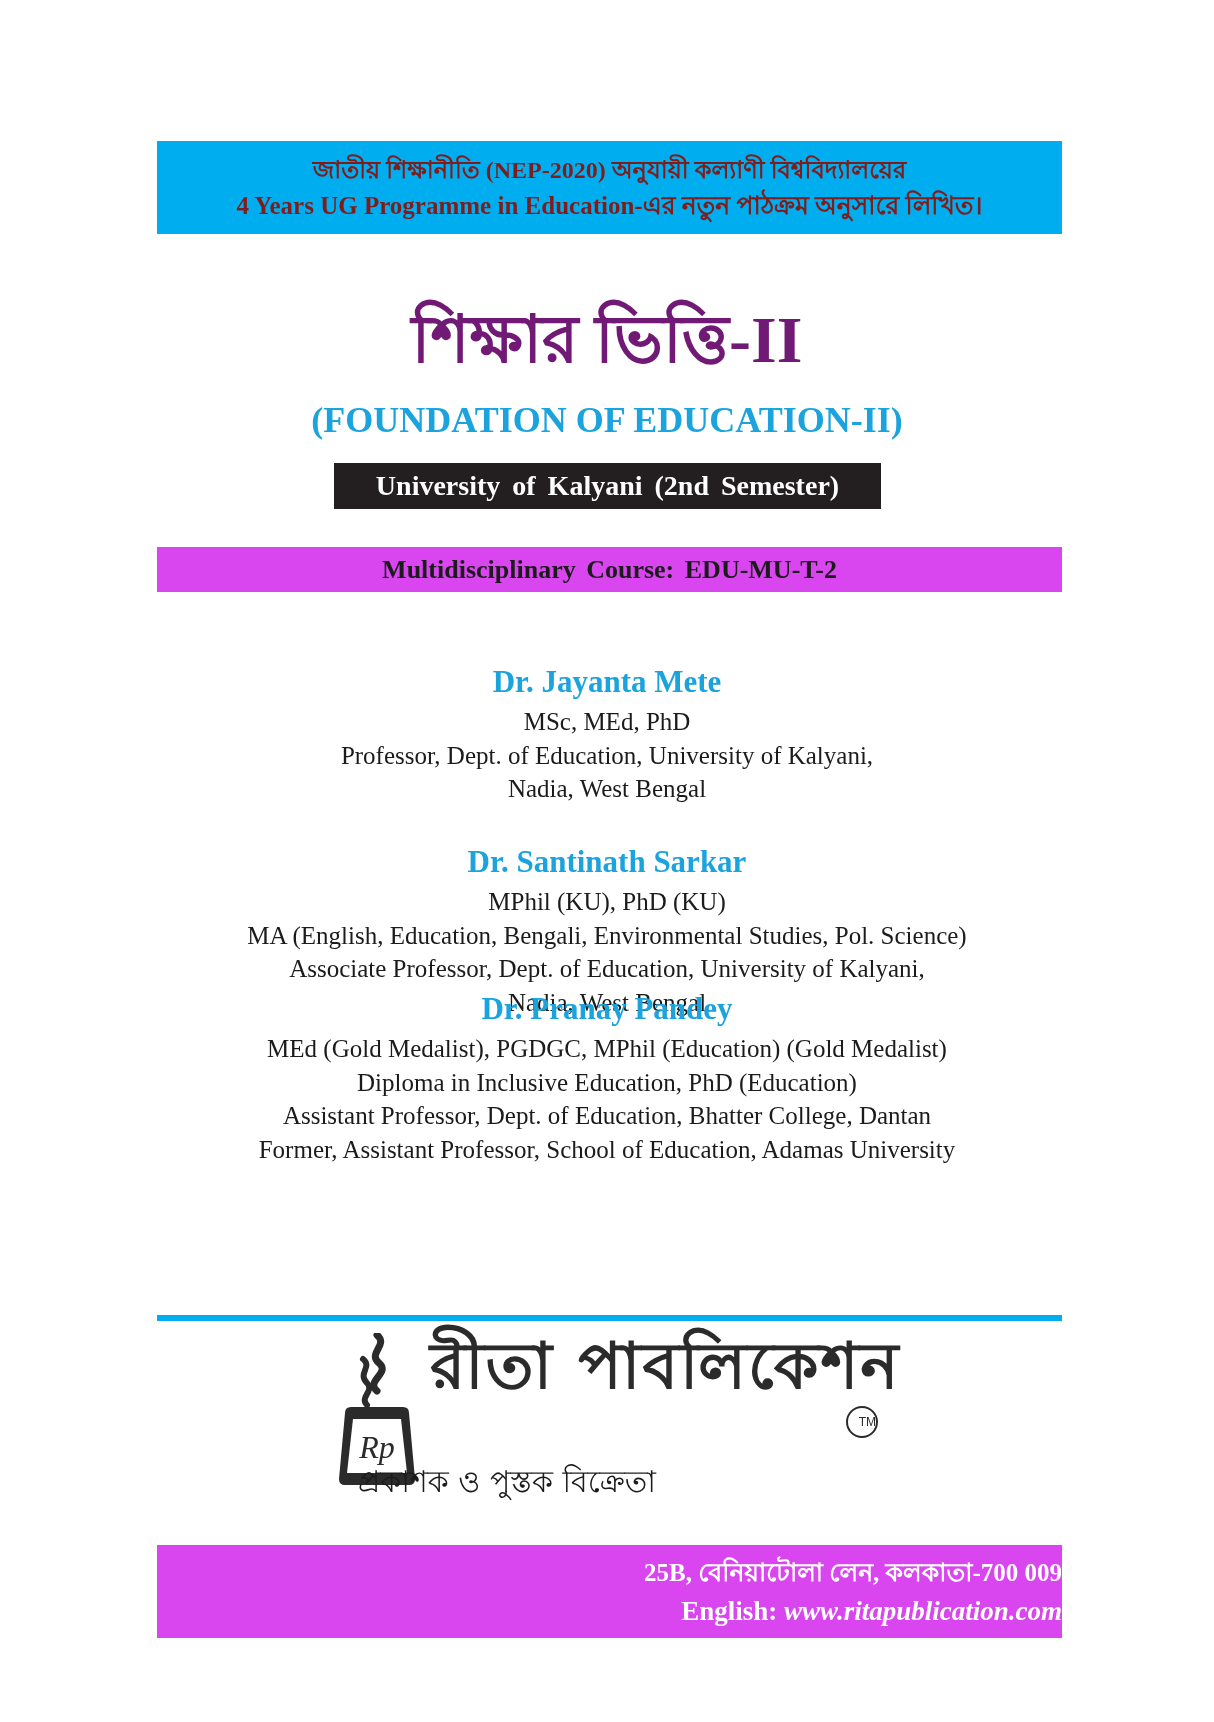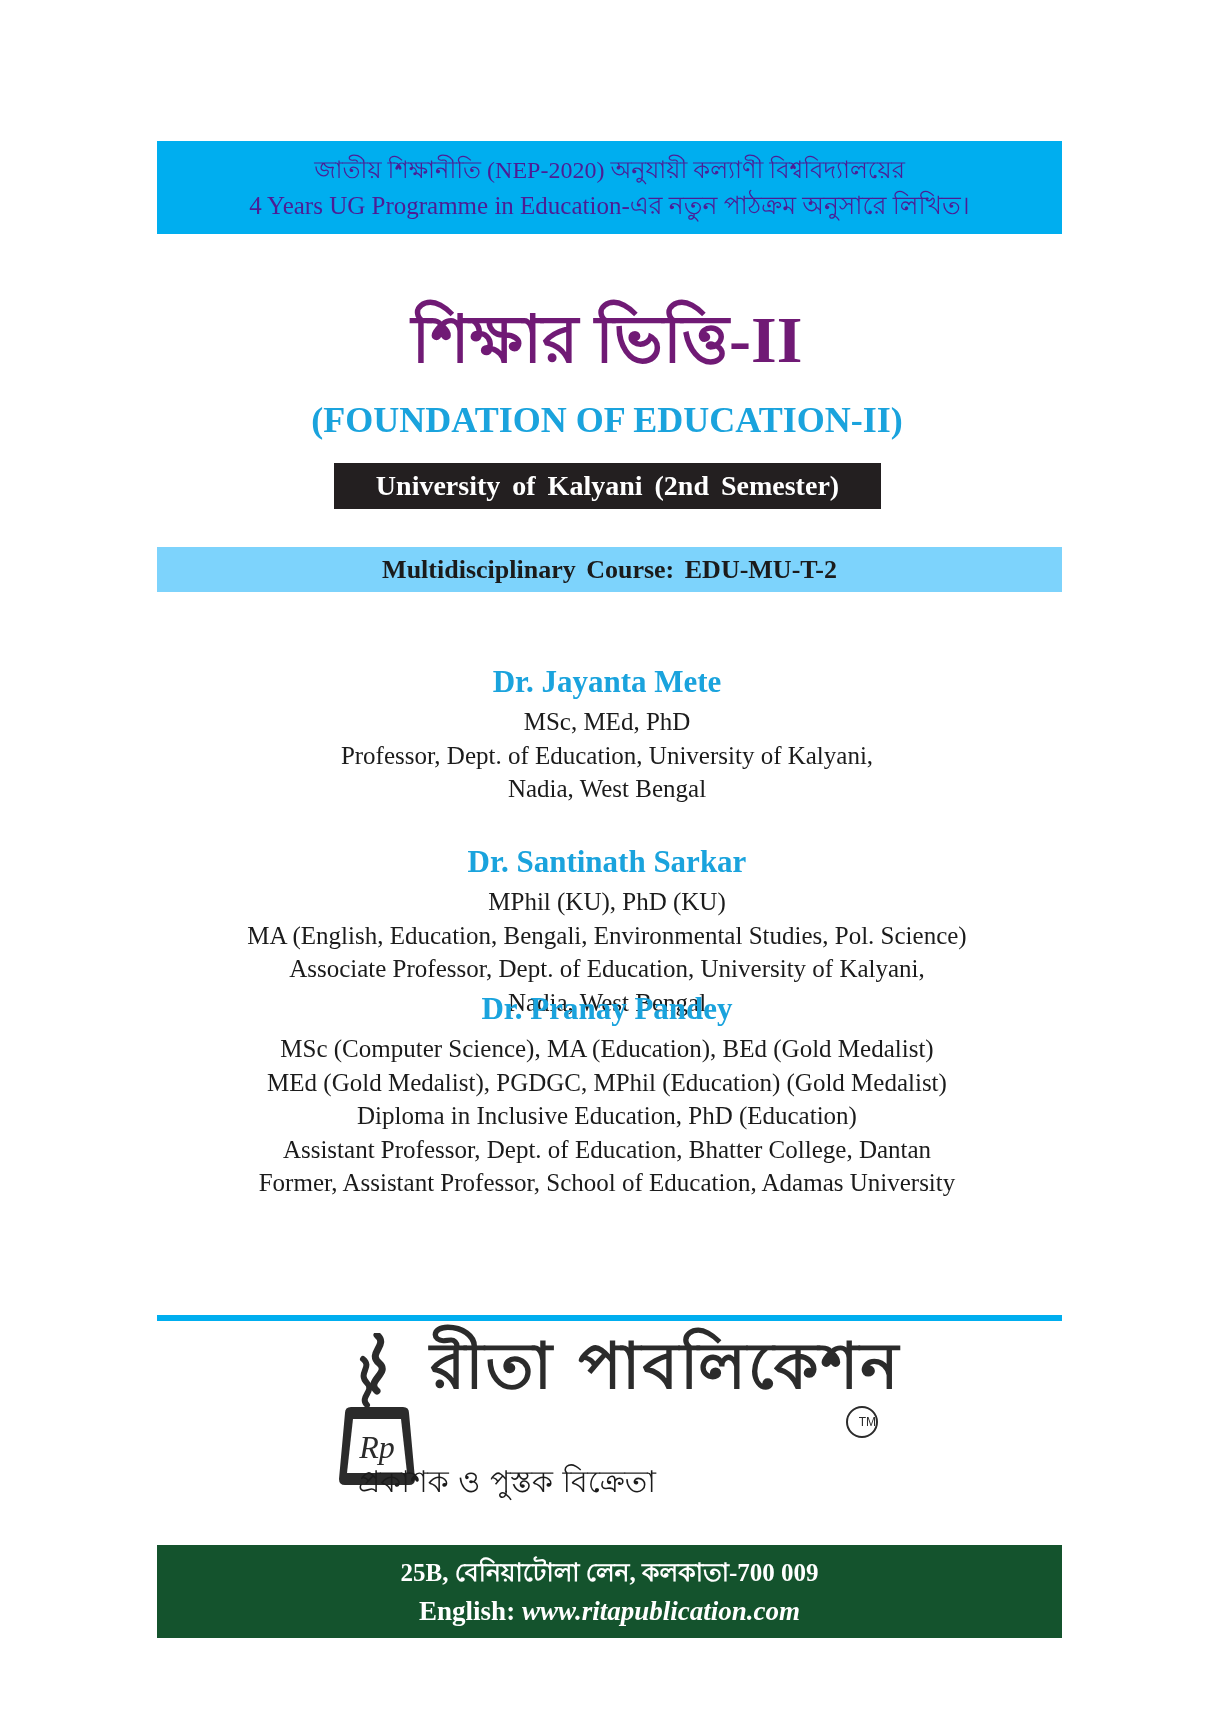--- a/index.html
+++ b/index.html
@@ -5,39 +5,39 @@
   html, body { margin: 0; padding: 0; }
   body {
     width: 1214px; height: 1722px; background: #ffffff; position: relative; overflow: hidden;
     font-family: "Liberation Serif", "DejaVu Serif", serif; color: #1b1b1b;
   }
   .abs { position: absolute; }
   .center { text-align: center; }
 
   .top-banner {
     left: 157px; top: 141px; width: 905px; height: 93px; background: #00aeef;
-    color: #4c1d95; font-weight: normal; font-size: 25px; line-height: 36px;
+    color: #7f1d1d; font-weight: bold; font-size: 25px; line-height: 36px;
     display: flex; flex-direction: column; justify-content: center; align-items: center;
   }
   .top-banner .l1 { font-size: 24px; }
   .top-banner .l2 { font-size: 25px; }
 
   .title-bn {
     left: 0; width: 1214px; top: 295px; font-size: 66px; font-weight: bold; color: #701a75;
     line-height: 90px;
   }
   .title-en {
     left: 0; width: 1214px; top: 396px; font-size: 36px; font-weight: bold; color: #1aa3dd; line-height: 48px;
   }
   .uni-badge {
     left: 334px; top: 463px; width: 547px; height: 46px; background: #231f20; color: #ffffff;
     font-size: 28px; font-weight: bold; line-height: 46px; word-spacing: 5px;
   }
   .course-bar {
-    left: 157px; top: 547px; width: 905px; height: 45px; background: #7dd3fc; color: #1b1b1b;
+    left: 157px; top: 547px; width: 905px; height: 45px; background: #d946ef; color: #1b1b1b;
     font-size: 26px; font-weight: bold; line-height: 45px; word-spacing: 4px;
   }
   .author {
     left: 0; width: 1214px;
   }
   .author .name {
     font-size: 31px; font-weight: bold; color: #1aa3dd; line-height: 42px; margin-bottom: 2px;
   }
   .author .line {
     font-size: 25px; line-height: 33.5px; color: #1b1b1b;
@@ -56,22 +56,22 @@
   }
   .tm {
     left: 846px; top: 1406px; width: 28px; height: 28px; border: 2px solid #2b2b2b; border-radius: 50%;
     font-family: "Liberation Sans", sans-serif; font-size: 12px; line-height: 28px; text-align: right; color: #2b2b2b;
   }
   .tagline {
     left: 0; width: 1014px; top: 1460px; font-size: 30px; color: #1b1b1b; line-height: 44px;
     font-family: "DejaVu Sans", sans-serif;
   }
   .bottom-banner {
-    left: 157px; top: 1545px; width: 905px; height: 93px; background: #14532d; color: #ffffff;
-    font-weight: bold; display: flex; flex-direction: column; justify-content: center; align-items: center;
+    left: 157px; top: 1545px; width: 905px; height: 93px; background: #d946ef; color: #ffffff;
+    font-weight: bold; display: flex; flex-direction: column; justify-content: center; align-items: flex-end;
   }
   .bottom-banner .addr { font-size: 25px; line-height: 38px; }
   .bottom-banner .web { font-size: 27px; line-height: 38px; }
   .bottom-banner .web .url { font-style: italic; }
 </style>
 </head>
 <body>
 
 <div class="abs top-banner">
   <div class="l1">জাতীয় শিক্ষানীতি (NEP-2020) অনুযায়ী কল্যাণী বিশ্ববিদ্যালয়ের</div>
@@ -95,21 +95,20 @@
 <div class="abs center author a2">
   <div class="name">Dr. Santinath Sarkar</div>
   <div class="line">MPhil (KU), PhD (KU)</div>
   <div class="line">MA (English, Education, Bengali, Environmental Studies, Pol. Science)</div>
   <div class="line">Associate Professor, Dept. of Education, University of Kalyani,</div>
   <div class="line">Nadia, West Bengal</div>
 </div>
 
 <div class="abs center author a3">
   <div class="name">Dr. Pranay Pandey</div>
-  <div class="line">MSc (Computer Science), MA (Education), BEd (Gold Medalist)</div>
   <div class="line">MEd (Gold Medalist), PGDGC, MPhil (Education) (Gold Medalist)</div>
   <div class="line">Diploma in Inclusive Education, PhD (Education)</div>
   <div class="line">Assistant Professor, Dept. of Education, Bhatter College, Dantan</div>
   <div class="line">Former, Assistant Professor, School of Education, Adamas University</div>
 </div>
 
 <div class="abs rule"></div>
 
 <div class="abs logo-icon">
   <svg width="80" height="155" viewBox="0 0 80 155">

